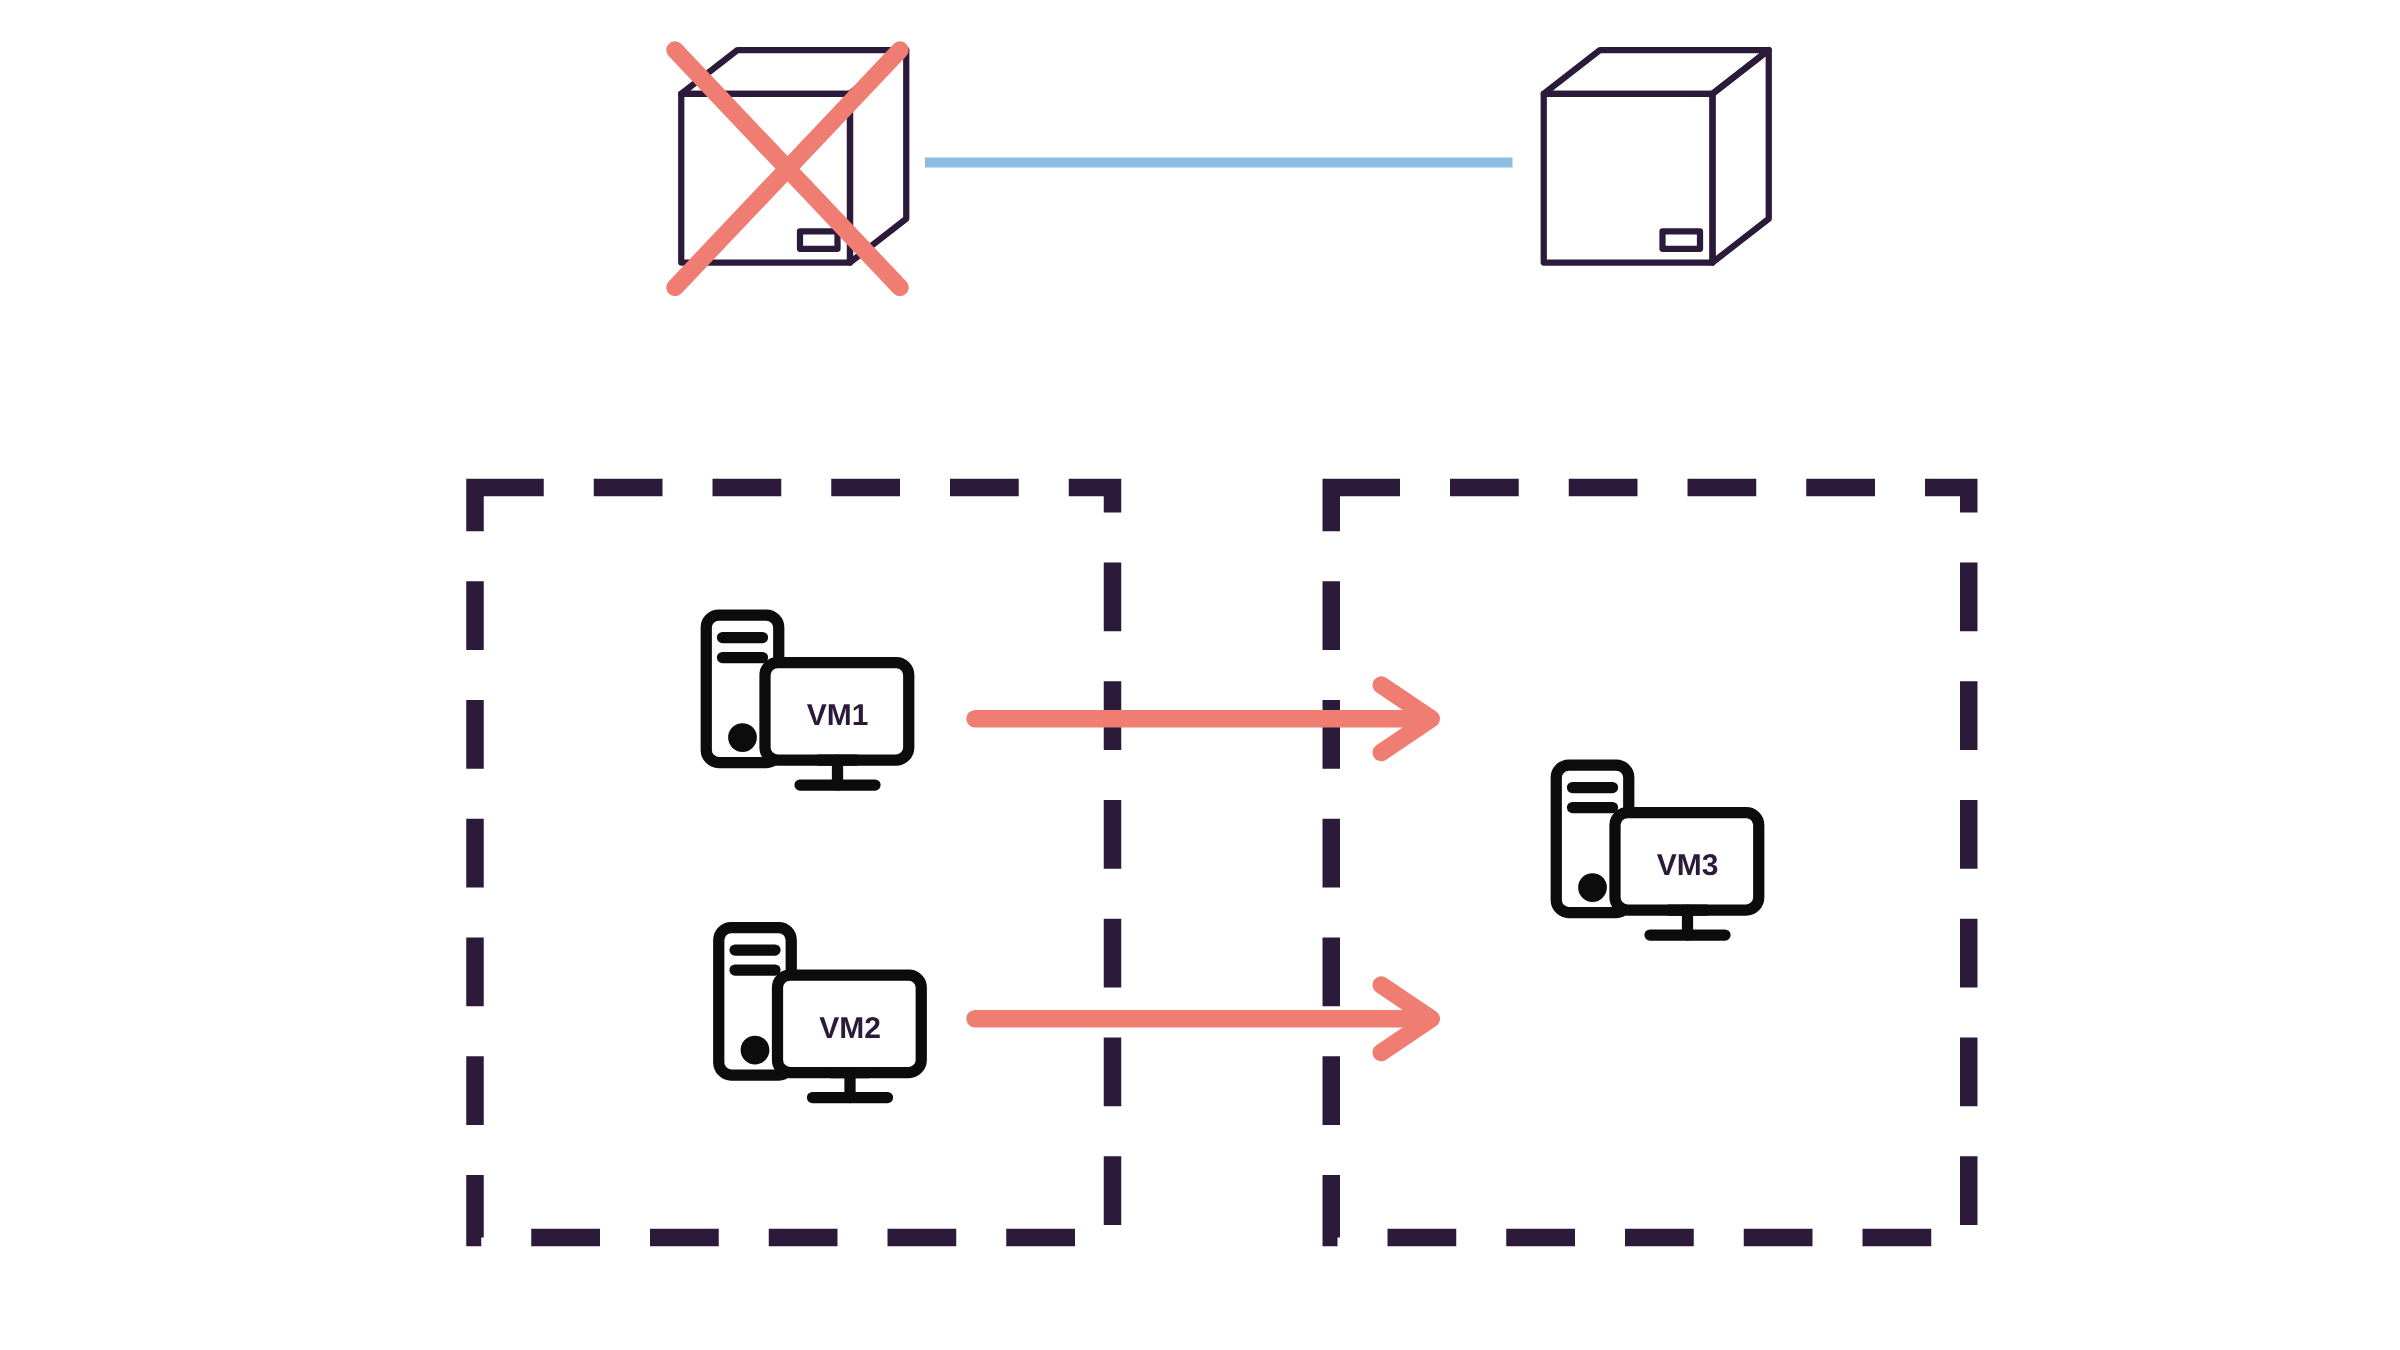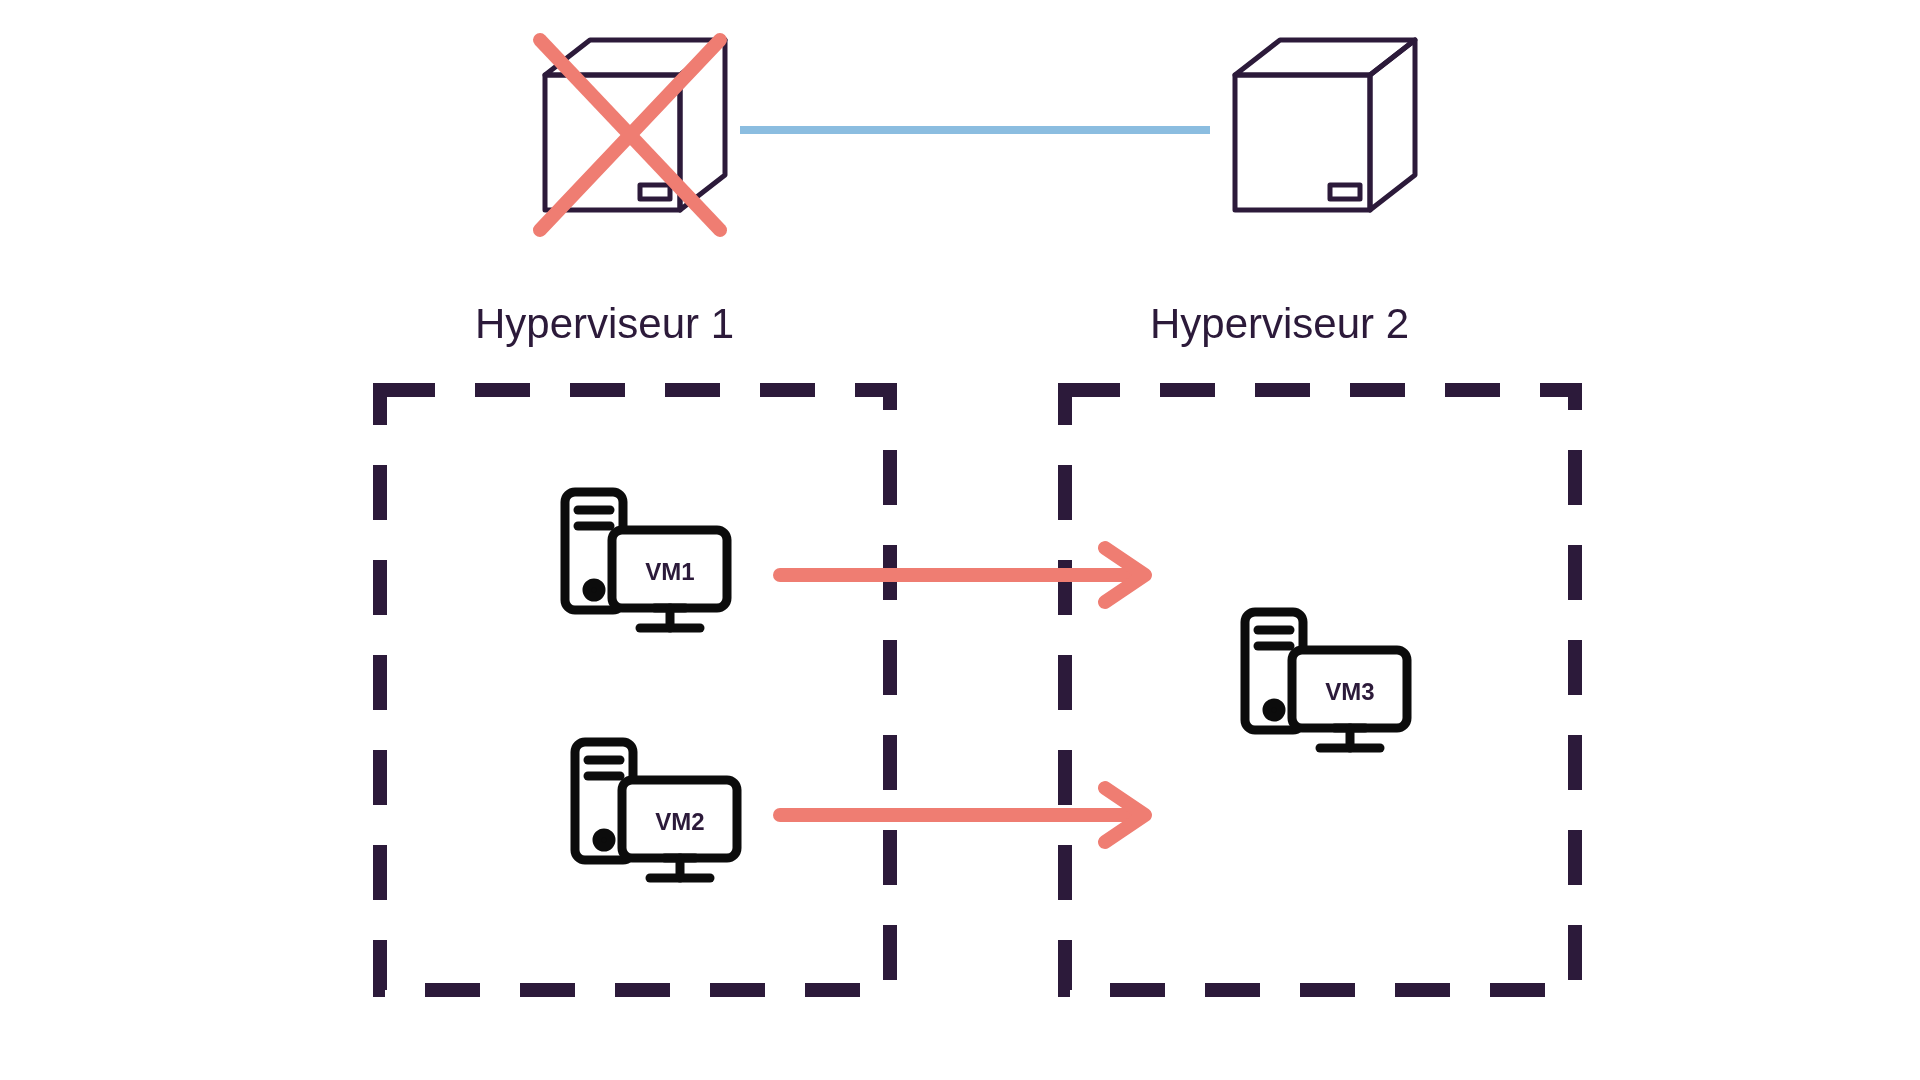--- a/index.html
+++ b/index.html
@@ -61,22 +61,20 @@
 
   <svg class="abs" style="left:1200px; top:20px;" width="230" height="230" viewBox="0 0 230 230">
     <g stroke="#2c1a3a" stroke-width="5" fill="none" stroke-linejoin="round" stroke-linecap="round">
       <rect x="35" y="55" width="135" height="135"></rect>
       <polygon points="35,55 80,20 215,20 170,55"></polygon>
       <polygon points="170,55 215,20 215,155 170,190"></polygon>
       <rect x="130" y="165" width="30" height="14"></rect>
     </g>
   </svg>
 
-  <div class="label" style="left:475px; top:300px;">Hyperviseur 1</div>
-  <div class="label" style="left:1150px; top:300px;">Hyperviseur 2</div>
 
   <svg class="abs" style="left:370px; top:380px;" width="530" height="620">
     <rect x="10" y="10" width="510" height="600" fill="none" stroke="#2c1a3a" stroke-width="14" stroke-dasharray="55 40"></rect>
   </svg>
 
   <svg class="abs" style="left:1055px; top:380px;" width="530" height="620">
     <rect x="10" y="10" width="510" height="600" fill="none" stroke="#2c1a3a" stroke-width="14" stroke-dasharray="55 40"></rect>
   </svg>
 
   <svg class="abs" style="left:550px; top:480px;" width="190" height="160" viewBox="0 0 190 160">

